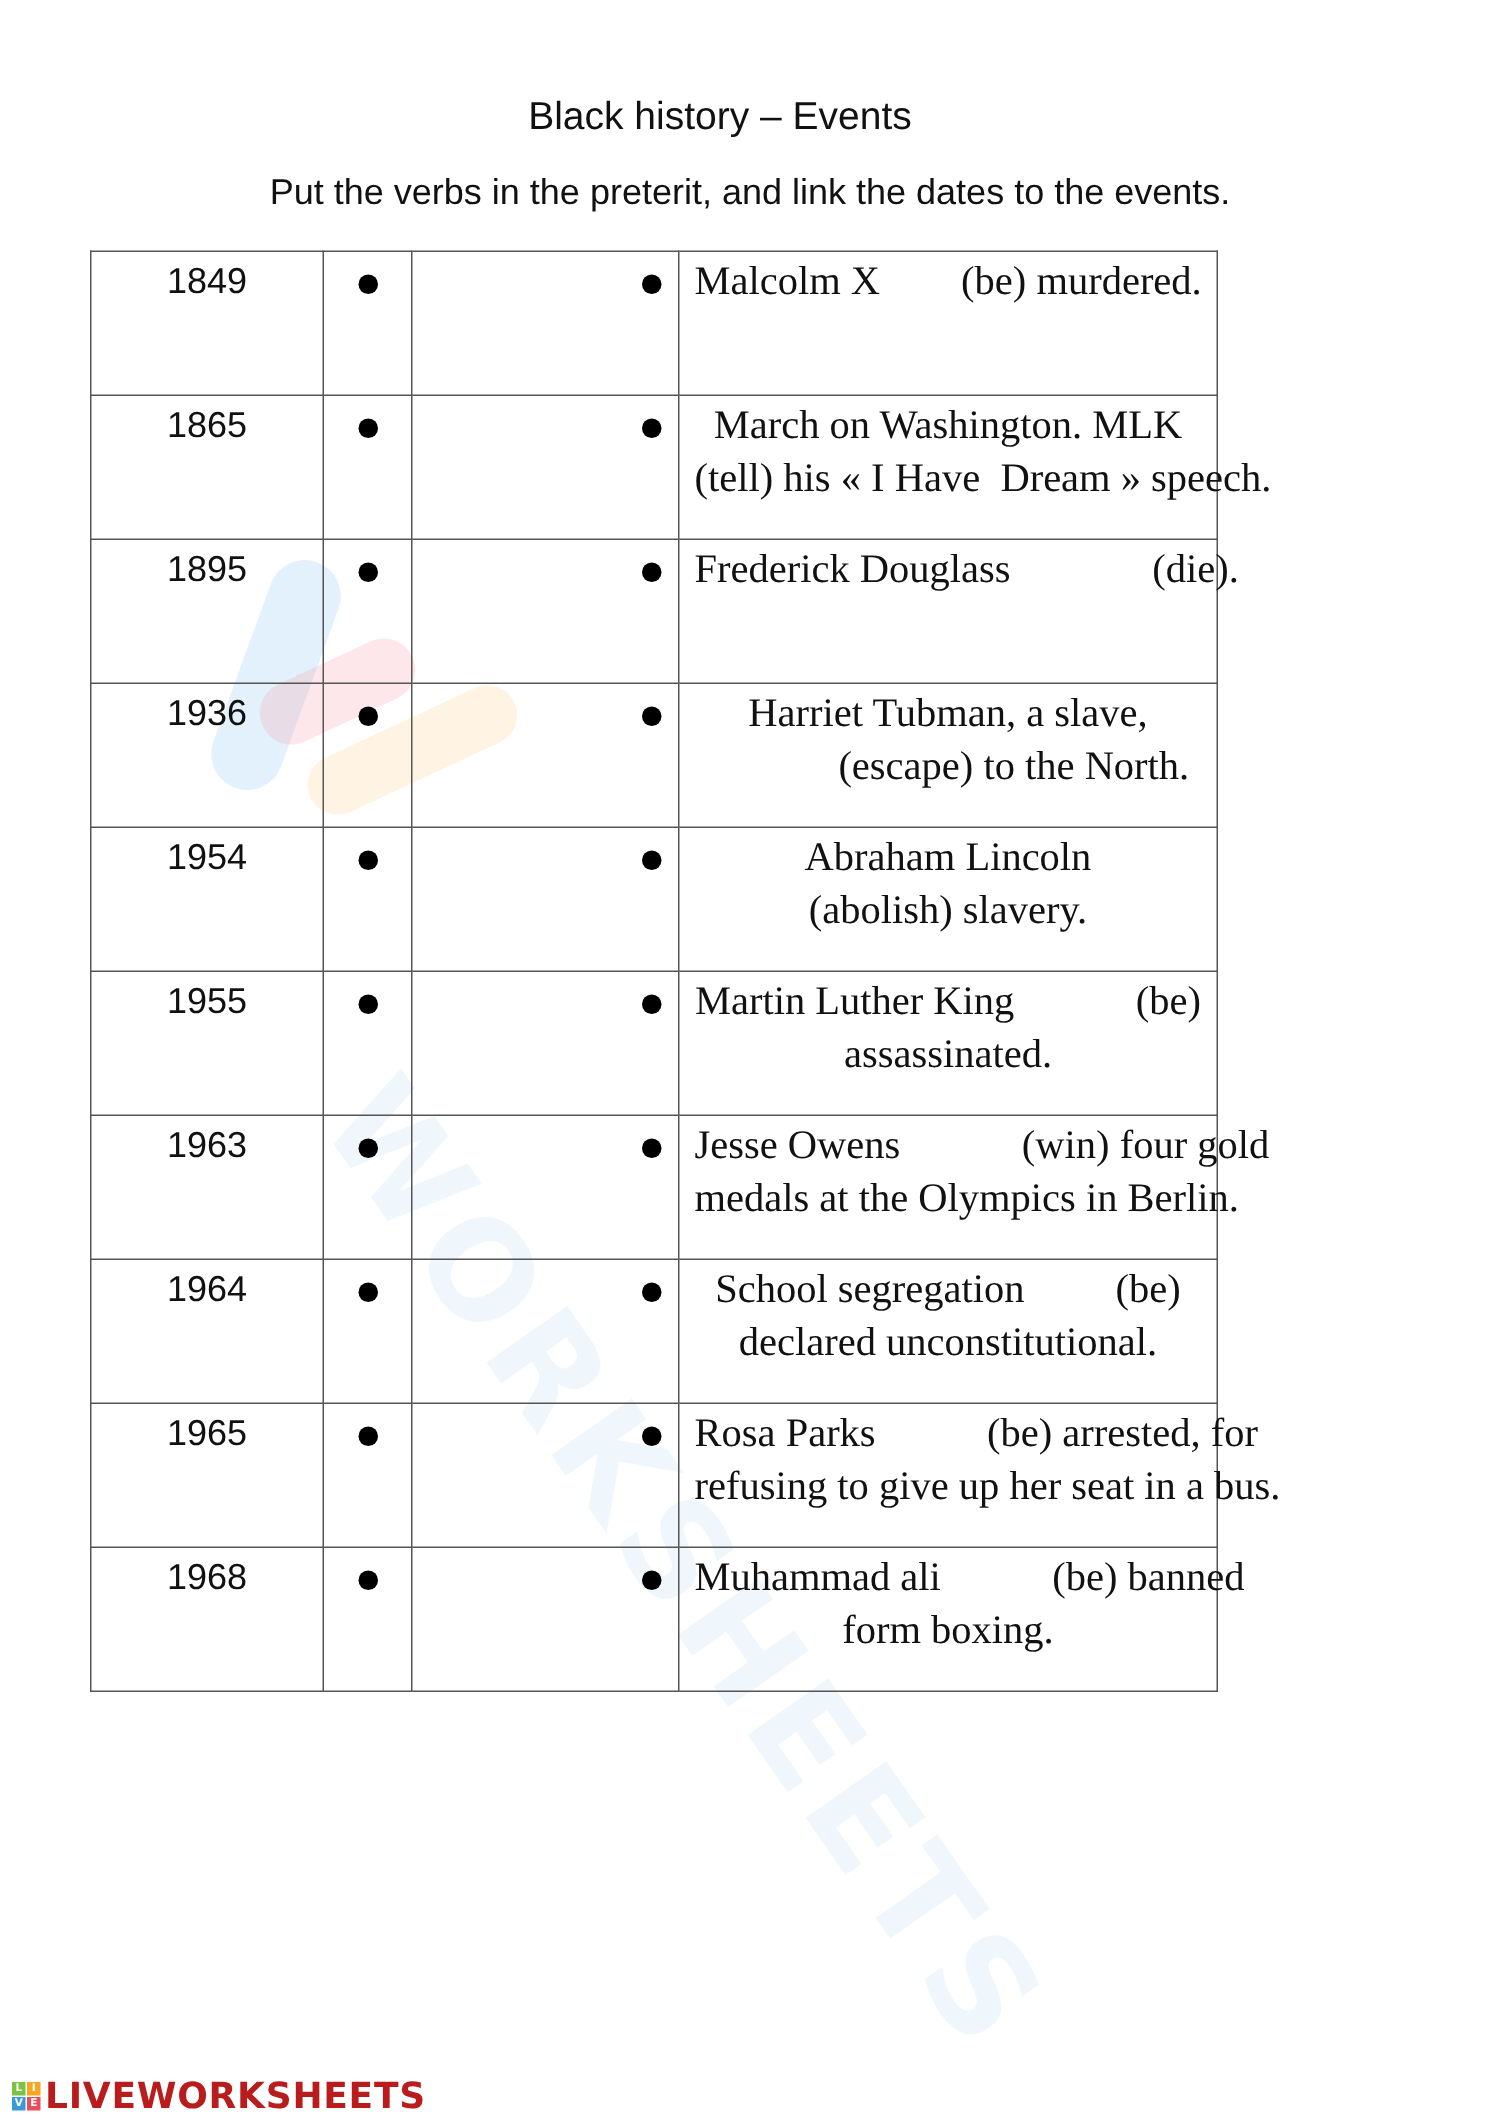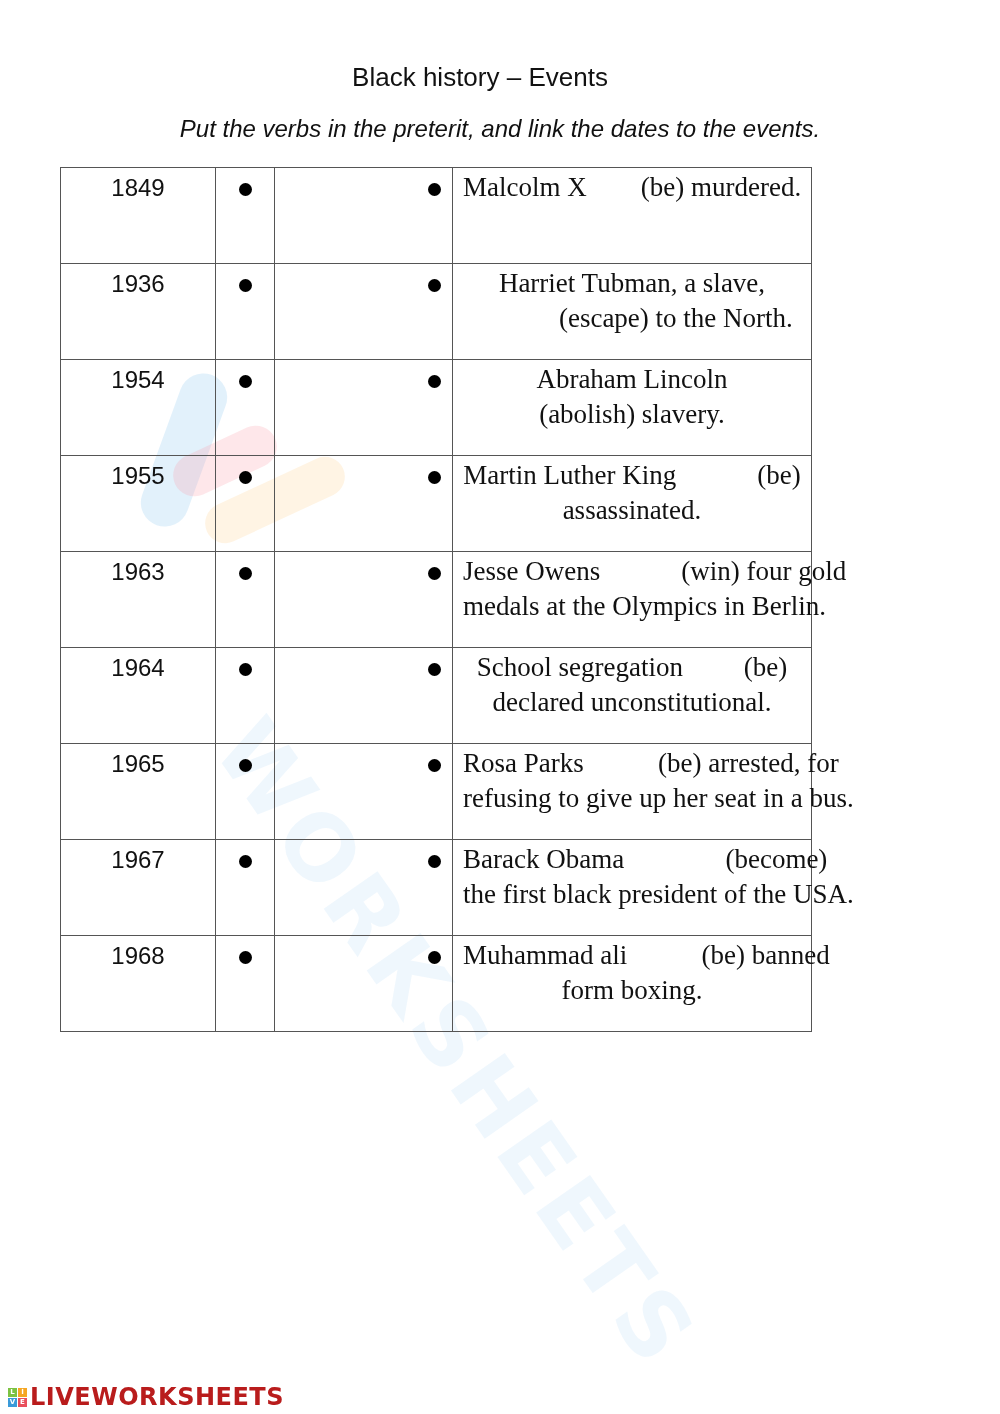--- a/index.html
+++ b/index.html
@@ -1,18 +1,18 @@
 <!DOCTYPE html>
 <html><head>
 <meta charset="utf-8">
 <style>
   html, body { margin: 0; padding: 0; }
   body { width: 1000px; height: 1414px; background: #ffffff; position: relative; overflow: hidden; font-family: "Liberation Sans", sans-serif; color: #111; }
   .title { position: absolute; top: 62px; left: 0; width: 960px; text-align: center; font-family: "Liberation Sans", sans-serif; font-size: 26px; }
-  .subtitle { position: absolute; top: 115px; left: 0; width: 1000px; text-align: center; font-style: italic; font-family: "Liberation Sans", sans-serif; font-size: 24px; }
+  .subtitle { position: absolute; top: 115px; left: 0; width: 1000px; text-align: center; font-family: "Liberation Sans", sans-serif; font-size: 24px; }
   table.events { position: absolute; left: 60px; top: 167px; width: 752px; border-collapse: collapse; table-layout: fixed; }
   table.events td { border: 1.5px solid #555; height: 89px; vertical-align: top; padding: 0; }
   table.events td.date { width: 154px; text-align: center; font-family: "Liberation Sans", sans-serif; font-size: 24px; padding-top: 6px; }
   table.events td.dot1 { width: 58px; text-align: center; }
   table.events td.gap { width: 177px; text-align: right; }
   table.events td.event { text-align: center; font-family: "Liberation Serif", serif; font-size: 27px; line-height: 35px; padding: 2px 10px 0 10px; }
   .dot { display: inline-block; width: 13px; height: 13px; border-radius: 50%; background: #000; margin-top: 15px; }
   td.gap .dot { margin-right: 11px; }
   .event-line { display: block; white-space: pre; }
   .watermark { position: absolute; pointer-events: none; }
@@ -41,21 +41,38 @@
   <tbody id="rows-body">
   <tr>
     <td class="date">1849</td>
     <td class="dot1"><span class="dot"></span></td>
     <td class="gap"><span class="dot"></span></td>
     <td class="event">
           <span class="event-line">Malcolm X        (be) murdered.</span>
         </td>
   </tr>
 
+  <tr>
+    <td class="date">1865</td>
+    <td class="dot1"><span class="dot"></span></td>
+    <td class="gap"><span class="dot"></span></td>
+    <td class="event">
+          <span class="event-line">March on Washington. MLK</span>
+          <span class="event-line">(tell) his « I Have  Dream » speech.</span>
+        </td>
+  </tr>
 
+  <tr>
+    <td class="date">1895</td>
+    <td class="dot1"><span class="dot"></span></td>
+    <td class="gap"><span class="dot"></span></td>
+    <td class="event">
+          <span class="event-line">Frederick Douglass              (die).</span>
+        </td>
+  </tr>
 
   <tr>
     <td class="date">1936</td>
     <td class="dot1"><span class="dot"></span></td>
     <td class="gap"><span class="dot"></span></td>
     <td class="event">
           <span class="event-line">Harriet Tubman, a slave,</span>
           <span class="event-line">             (escape) to the North.</span>
         </td>
   </tr>
@@ -104,29 +121,20 @@
   <tr>
     <td class="date">1965</td>
     <td class="dot1"><span class="dot"></span></td>
     <td class="gap"><span class="dot"></span></td>
     <td class="event">
           <span class="event-line">Rosa Parks           (be) arrested, for</span>
           <span class="event-line">refusing to give up her seat in a bus.</span>
         </td>
   </tr>
 
-  <tr>
-    <td class="date">1967</td>
-    <td class="dot1"><span class="dot"></span></td>
-    <td class="gap"><span class="dot"></span></td>
-    <td class="event">
-          <span class="event-line">Barack Obama               (become)</span>
-          <span class="event-line">the first black president of the USA.</span>
-        </td>
-  </tr>
 
   <tr>
     <td class="date">1968</td>
     <td class="dot1"><span class="dot"></span></td>
     <td class="gap"><span class="dot"></span></td>
     <td class="event">
           <span class="event-line">Muhammad ali           (be) banned</span>
           <span class="event-line">form boxing.</span>
         </td>
   </tr>

